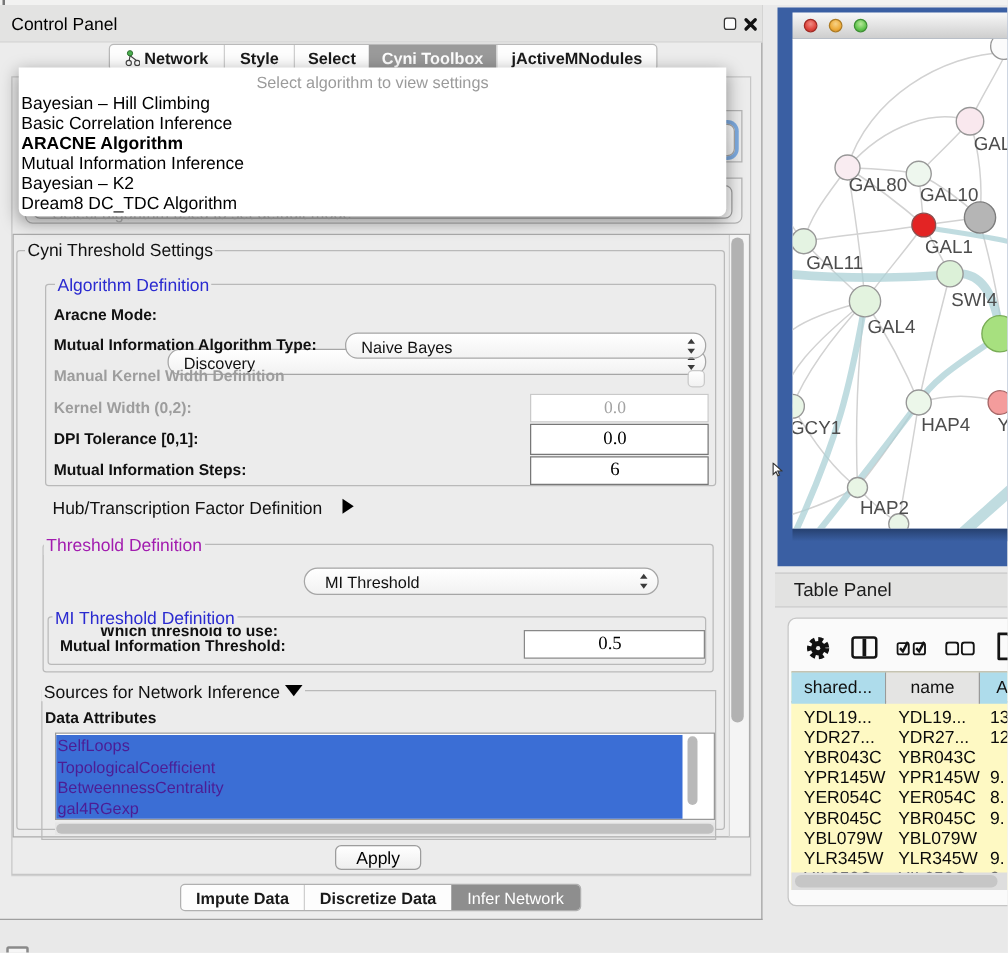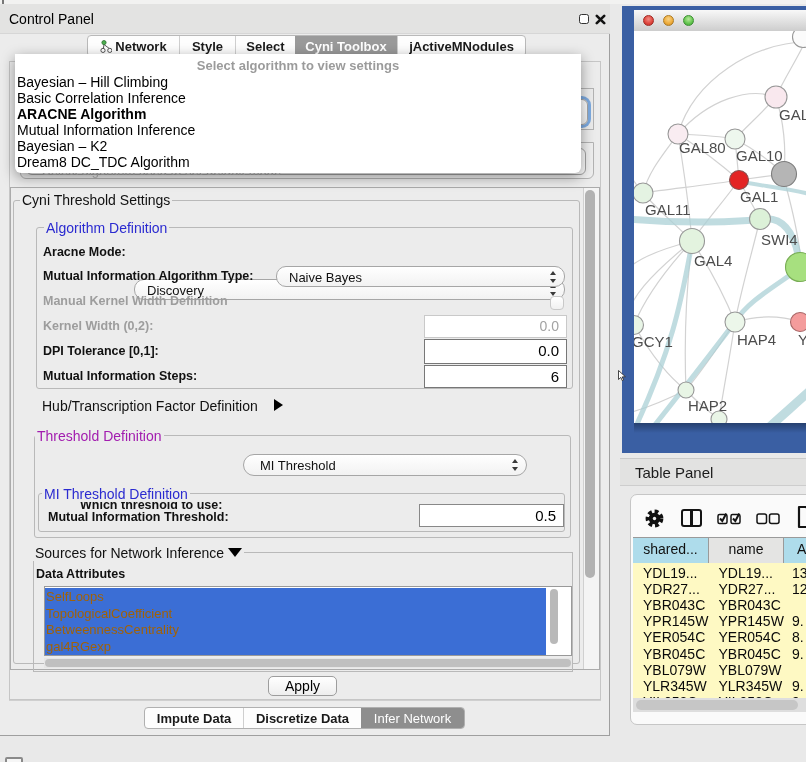--- a/index.html
+++ b/index.html
@@ -10,21 +10,21 @@
   .dis{color:#9d9d9d;}
   .combo{position:absolute;background:linear-gradient(#ffffff,#f2f2f2);border:1px solid #a6a6a6;
          border-radius:5px;box-sizing:border-box;font-size:13px;color:#111;}
   .combo .ctext{position:absolute;left:12px;top:3px;}
   .stepper{position:absolute;right:7px;top:50%;width:8px;height:14px;margin-top:-7px;}
   .stepper:before{content:"";position:absolute;left:1px;top:1px;border-left:3.5px solid transparent;
       border-right:3.5px solid transparent;border-bottom:4.5px solid #3a3a3a;}
   .stepper:after{content:"";position:absolute;left:1px;bottom:1px;border-left:3.5px solid transparent;
       border-right:3.5px solid transparent;border-top:4.5px solid #3a3a3a;}
   .tf{position:absolute;background:#fff;box-sizing:border-box;font-size:15px;color:#000;
-      text-align:right;padding-right:7px;}
+      text-align:center;padding-right:7px;font-family:Liberation Serif, serif;}
   .grp{position:absolute;border:1px solid #b9b9b9;border-radius:3px;box-sizing:border-box;}
   .gtitle{position:absolute;background:#ececec;padding:0 2px;font-size:14px;white-space:nowrap;}
 </style>
 </head>
 <body>
 
 <div class="abs" style="left:0;top:0;width:806px;height:4px;background:#f2f2f1;"></div>
 <div class="abs" style="left:2px;top:0;width:2px;height:5px;background:#777;"></div>
 
 <div class="abs" style="left:0;top:4px;width:610px;height:732px;background:#ececec;border-right:1px solid #9f9f9f;border-bottom:1px solid #9f9f9f;box-sizing:border-box;"></div>
@@ -53,21 +53,21 @@
   <div style="flex:1;display:flex;align-items:center;justify-content:center;border-left:1px solid #cfcfcf;">jActiveMNodules</div>
 </div>
 
 <div class="abs" style="left:20px;top:88px;width:574px;height:42px;border:1px solid #b3b3b3;box-sizing:border-box;"></div>
 <div class="abs combo" style="left:27px;top:99px;width:561px;height:26px;box-shadow:0 0 0 3px rgba(90,150,220,0.75);border-radius:6px;"></div>
 <div class="abs" style="left:20px;top:142px;width:574px;height:37px;border:1px solid #b3b3b3;border-radius:0 0 6px 6px;background:#efefef;box-sizing:border-box;"></div>
 <div class="abs" style="left:26px;top:148px;width:560px;height:27px;border:1px solid #a3a3a3;border-radius:6px;background:#fbfbfb;box-sizing:border-box;"></div>
 <div class="abs" style="left:42px;top:163px;font-size:13px;color:#b8b8b8;">Select algorithm used to set default mode</div>
 
 <div class="abs" style="left:15px;top:54px;width:566px;height:119px;background:#fff;border-radius:0 0 6px 6px;box-shadow:0 4px 14px rgba(0,0,0,0.4);z-index:40;"></div>
-<div class="abs" style="left:15px;top:58px;width:566px;text-align:center;font-size:13px;font-weight:bold;color:#9b9b9b;z-index:41;">Select algorithm to view settings</div>
+<div class="abs" style="left:15px;top:58px;width:566px;text-align:center;font-size:13px;font-weight:normal;color:#9b9b9b;z-index:41;">Select algorithm to view settings</div>
 <div class="abs" style="left:17px;top:74px;z-index:41;font-size:14px;color:#000;line-height:16px;white-space:nowrap;">
 Bayesian – Hill Climbing<br>
 Basic Correlation Inference<br>
 <b>ARACNE Algorithm</b><br>
 Mutual Information Inference<br>
 Bayesian – K2<br>
 Dream8 DC_TDC Algorithm
 </div>
 
 <div class="abs" style="left:10px;top:187px;width:590px;height:483px;border:1px solid #ababab;background:#ececec;box-sizing:border-box;"></div>
@@ -121,21 +121,21 @@
 <div class="gtitle" style="left:42px;top:486px;color:#2a2ad0;">MI Threshold Definition</div>
 <div class="lbl abs" style="left:48px;top:510px;">Mutual Information Threshold:</div>
 <div class="tf" style="left:419px;top:504px;width:145px;height:23px;border:1px solid #888;line-height:21px;">0.5</div>
 
 <div class="grp" style="left:33px;top:552px;width:540px;height:120px;border-radius:0;"></div>
 <div class="gtitle" style="left:33px;top:545px;color:#111;font-size:14px;">Sources for Network Inference <span style="display:inline-block;width:0;height:0;border-left:7px solid transparent;border-right:7px solid transparent;border-top:9px solid #000;vertical-align:1px;"></span></div>
 <div class="lbl abs" style="left:36px;top:567px;">Data Attributes</div>
 
 <div class="abs" style="left:44px;top:586px;width:528px;height:70px;background:#fff;border:1px solid #999;box-sizing:border-box;"></div>
 <div class="abs" style="left:45px;top:588px;width:501px;height:67px;background:#3b6ed5;"></div>
-<div class="abs" style="left:46px;top:589px;font-size:13px;color:#a16207;line-height:16.6px;white-space:nowrap;">SelfLoops<br>TopologicalCoefficient<br>BetweennessCentrality<br>gal4RGexp</div>
+<div class="abs" style="left:46px;top:589px;font-size:13px;color:#4c1d95;line-height:16.6px;white-space:nowrap;">SelfLoops<br>TopologicalCoefficient<br>BetweennessCentrality<br>gal4RGexp</div>
 <div class="abs" style="left:550px;top:589px;width:8px;height:55px;background:#b9b9b9;border-radius:4px;"></div>
 
 <div class="abs" style="left:44px;top:658px;width:528px;height:10px;background:#e6e6e6;"></div>
 <div class="abs" style="left:45px;top:659px;width:526px;height:8px;background:#c0c0c0;border-radius:4px;"></div>
 
 <div class="abs" style="left:268px;top:676px;width:69px;height:20px;background:linear-gradient(#ffffff,#eeeeee);border:1px solid #9d9d9d;border-radius:5px;box-sizing:border-box;text-align:center;font-size:14px;color:#000;line-height:18px;">Apply</div>
 
 <div class="abs" style="left:9px;top:700px;width:592px;height:1px;background:#cfcfcf;"></div>
 
 <div class="abs" style="left:144px;top:707px;width:321px;height:22px;background:#fdfdfd;border:1px solid #b0b0b0;border-radius:4px;box-sizing:border-box;display:flex;font-size:13px;font-weight:bold;color:#1a1a1a;overflow:hidden;">

